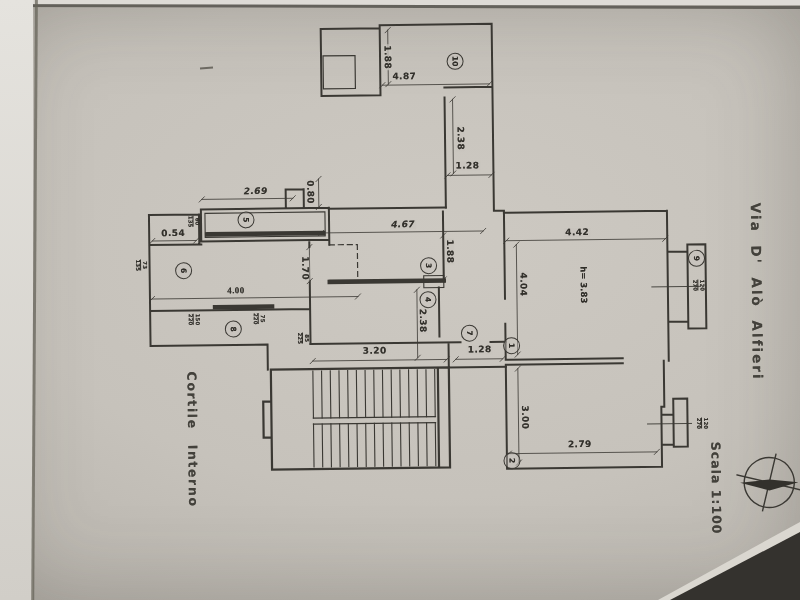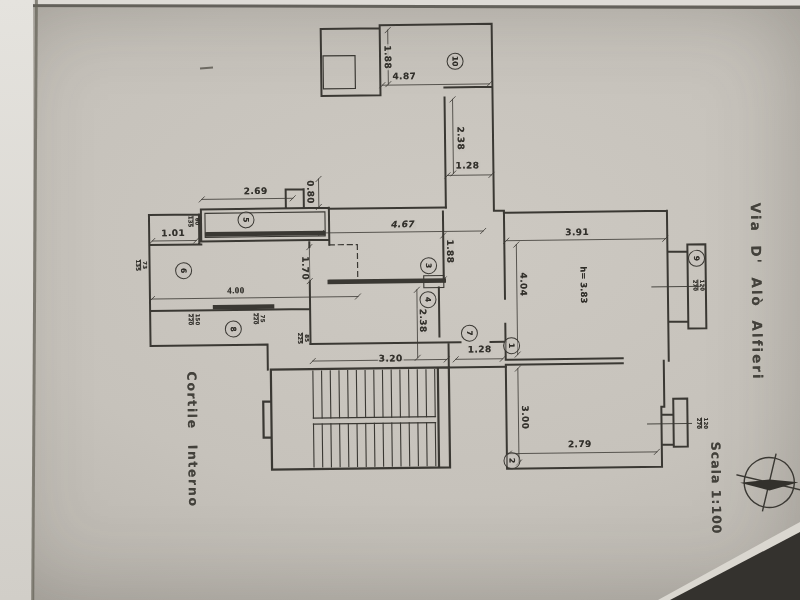--- a/index.html
+++ b/index.html
@@ -184,31 +184,31 @@
 
     <div id="labels-layer">
       <div class="bigtext street">Via D' Alò Alfieri</div>
       <div class="bigtext courtyard">Cortile Interno</div>
       <div class="bigtext scale">Scala 1:100</div>
       <div class="hnote">h= 3.83</div>
     <div class="dim vert" style="left: 390px; top: 57px;">1.88</div>
         <div class="dim" style="left: 407px; top: 77px;">4.87</div>
         <div class="dim vert" style="left: 462px; top: 139px;">2.38</div>
         <div class="dim" style="left: 469px; top: 167px;">1.28</div>
-        <div class="dim" style="left: 257px; top: 190px;">2.69</div>
+        <div class="dim" style="left: 257px; top: 190px; font-style: italic;">2.69</div>
         <div class="dim vert" style="left: 311px; top: 191px;">0.80</div>
-        <div class="dim" style="left: 174px; top: 231px;">1.01</div>
+        <div class="dim" style="left: 174px; top: 231px;">0.54</div>
         <div class="dim" style="left: 404px; top: 225px; font-style: italic;">4.67</div>
         <div class="dim vert" style="left: 450px; top: 252px;">1.88</div>
         <div class="dim vert" style="left: 305px; top: 267px;">1.70</div>
         <div class="dim" style="left: 236px; top: 289px; font-family: Liberation Serif, serif;">4.00</div>
         <div class="dim vert" style="left: 422px; top: 321px;">2.38</div>
-        <div class="dim" style="left: 390px; top: 351px; margin-top: 8px;">3.20</div>
+        <div class="dim" style="left: 374px; top: 351px;">3.20</div>
         <div class="dim" style="left: 479px; top: 351px;">1.28</div>
-        <div class="dim" style="left: 578px; top: 235px;">3.91</div>
+        <div class="dim" style="left: 578px; top: 235px;">4.42</div>
         <div class="dim vert" style="left: 523px; top: 286px;">4.04</div>
         <div class="dim vert" style="left: 523px; top: 419px;">3.00</div>
         <div class="dim" style="left: 578px; top: 447px;">2.79</div>
         <div class="room" style="left: 458px; top: 62px;">10</div>
         <div class="room" style="left: 247px; top: 218px;">5</div>
         <div class="room" style="left: 184px; top: 268px;">6</div>
         <div class="room" style="left: 429px; top: 266px;">3</div>
         <div class="room" style="left: 428px; top: 300px;">4</div>
         <div class="room" style="left: 233px; top: 327px;">8</div>
         <div class="room" style="left: 469px; top: 334px;">7</div>

